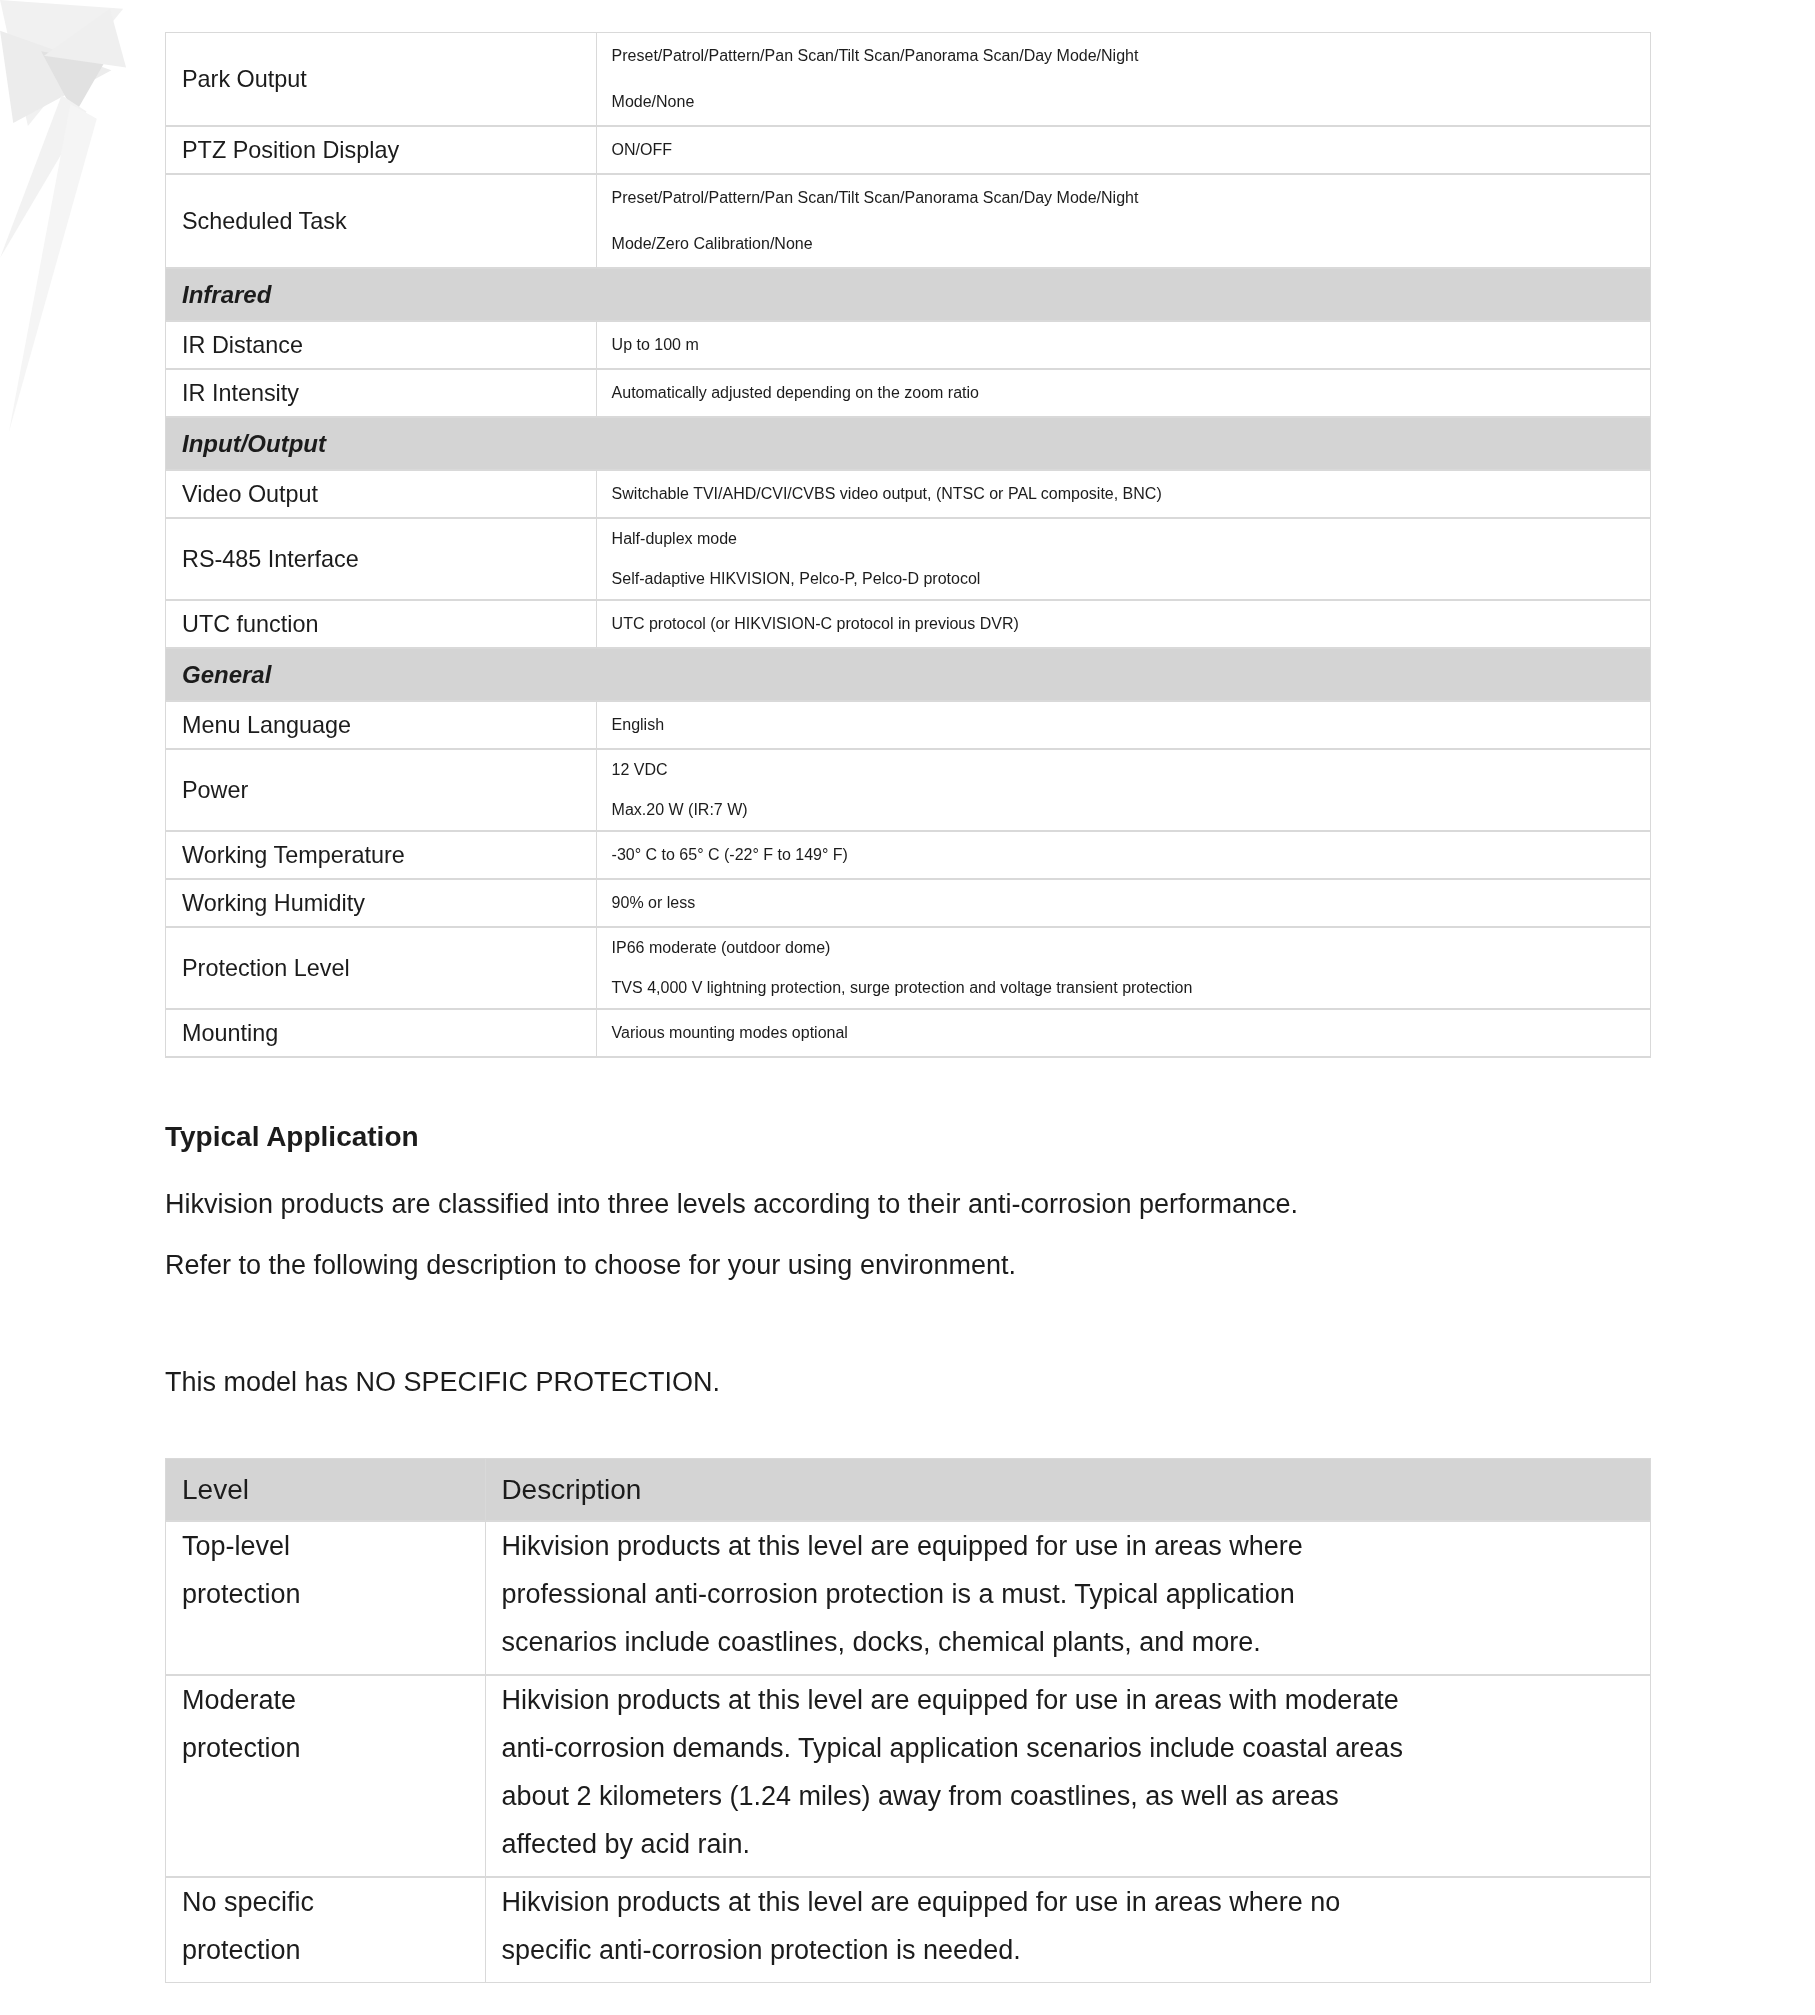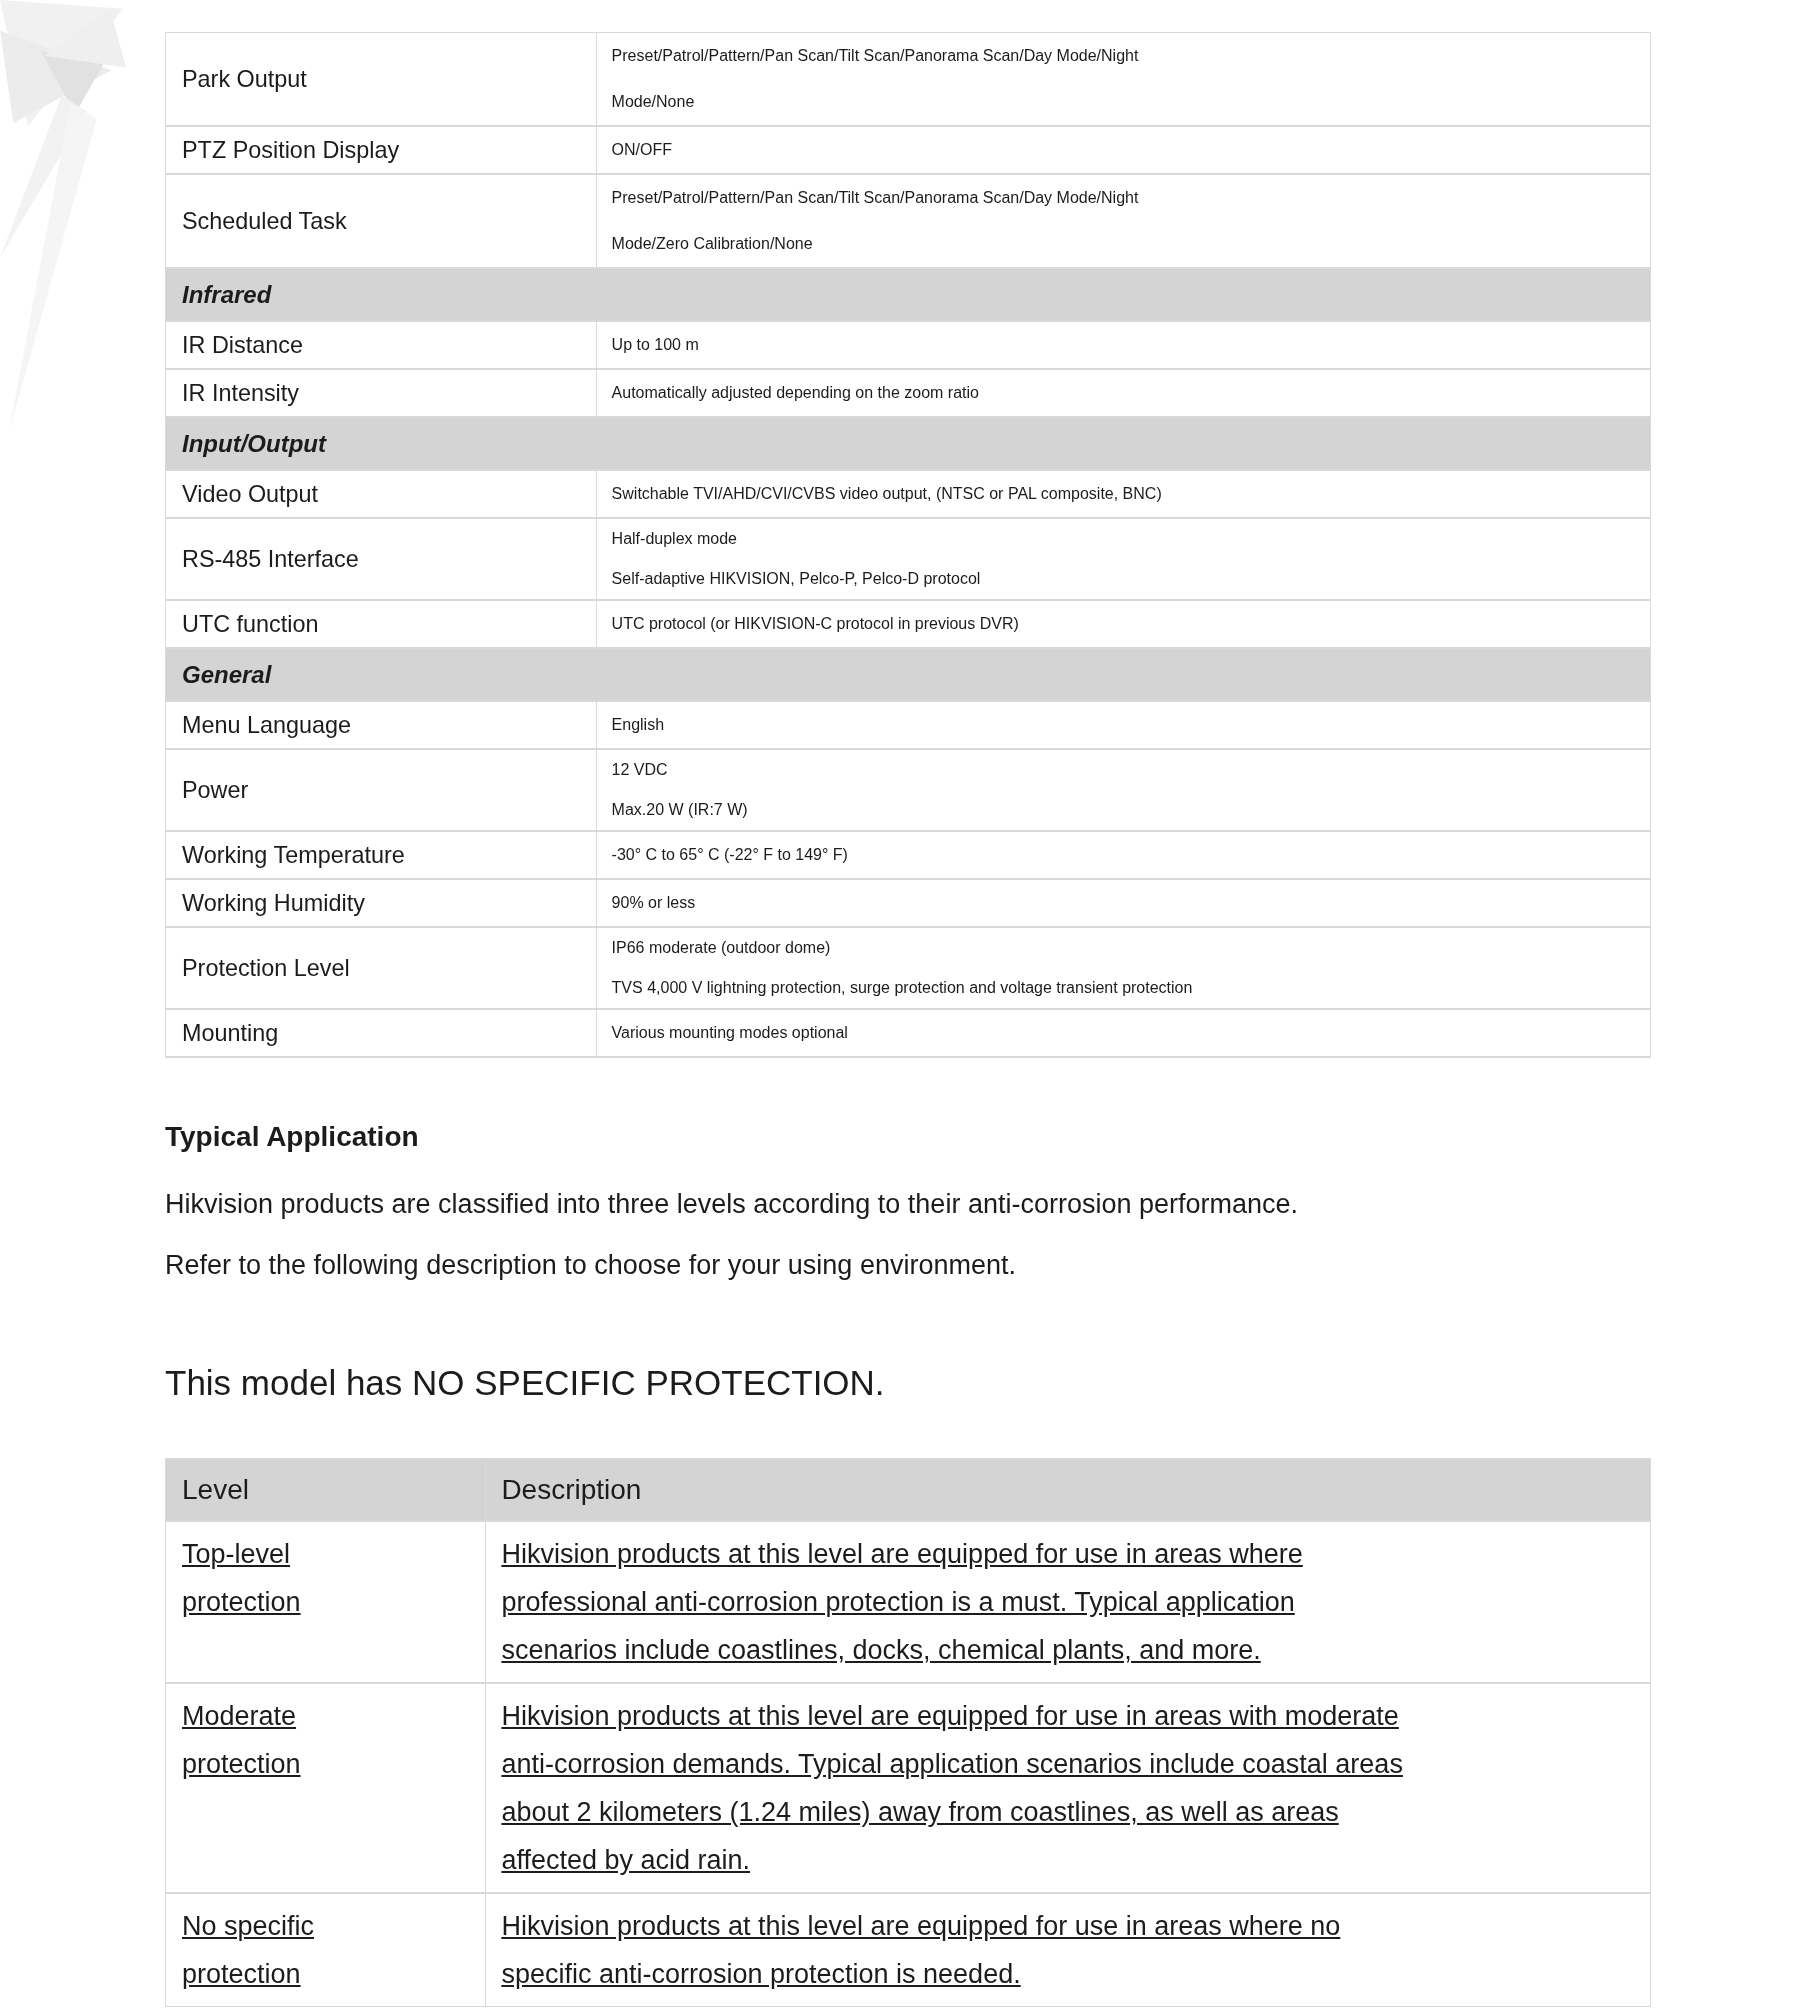--- a/index.html
+++ b/index.html
@@ -52,35 +52,35 @@
     line-height: 51px;
   }
 
   
   .section-heading {
     margin: 62px 0 0 0;
     font-size: 28px; font-weight: bold; line-height: 34px;
   }
   .para-block { margin-top: 20.5px; }
   .para-line { font-size: 27px; line-height: 61px; }
-  .standalone-line { margin-top: 56px; font-size: 35px; line-height: 61px; }
+  .standalone-line { margin-top: 56px; font-size: 27px; line-height: 61px; }
 
   
   .level-table {
     margin-top: 45px;
     width: 100%;
     border: 1.5px solid #d9d9d9;
   }
   .lt-header { display: flex; background: #d4d4d4; font-weight: normal; font-size: 28px; }
   .lt-header .lt-cell { line-height: 61px; }
   .lt-row { display: flex; border-top: 2.2px solid #d9d9d9; font-size: 27px; }
   .lt-cell { padding: 0 13px 0 16px; }
   .lt-level { width: 320px; flex: 0 0 320px; border-right: 1.5px solid #d9d9d9; }
   .lt-desc { flex: 1 1 auto; padding-left: 15.4px; }
-  .lt-row .lt-cell { padding-top: 8px; padding-bottom: 8px; text-decoration: underline; }
+  .lt-row .lt-cell { padding-bottom: 8px; }
   .lt-row .cell-line { line-height: 48px; }
 </style>
 </head>
 <body>
 
 <svg class="watermark" viewBox="0 0 210 640" xmlns="http://www.w3.org/2000/svg" aria-hidden="true">
   <polygon points="0,0 168,12 38,172" fill="#f1f1f1"></polygon>
   <polygon points="0,42 152,96 18,168" fill="#ececec"></polygon>
   <polygon points="56,70 142,86 102,156" fill="#e1e1e1"></polygon>
   <polygon points="150,12 172,92 60,76" fill="#efefef"></polygon>

